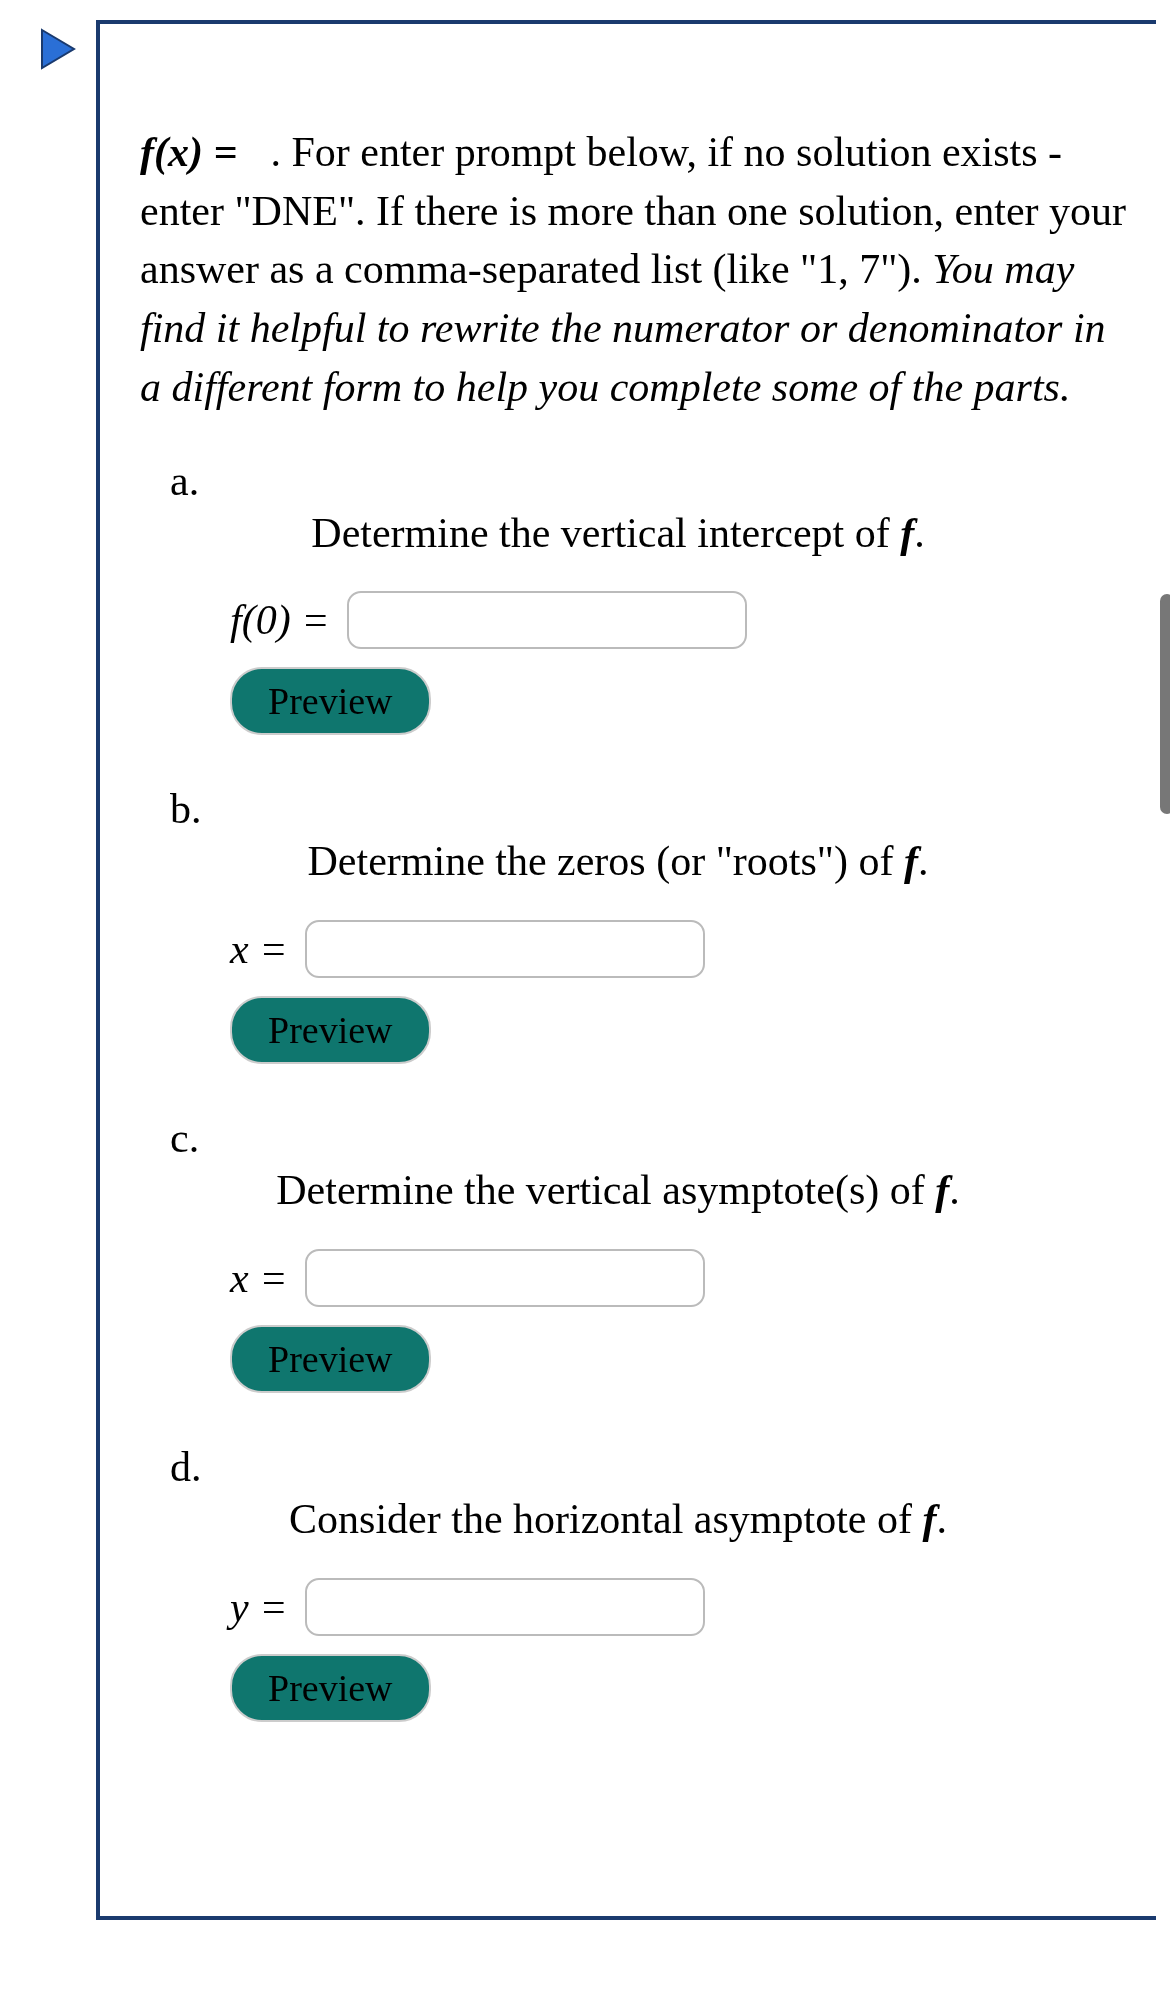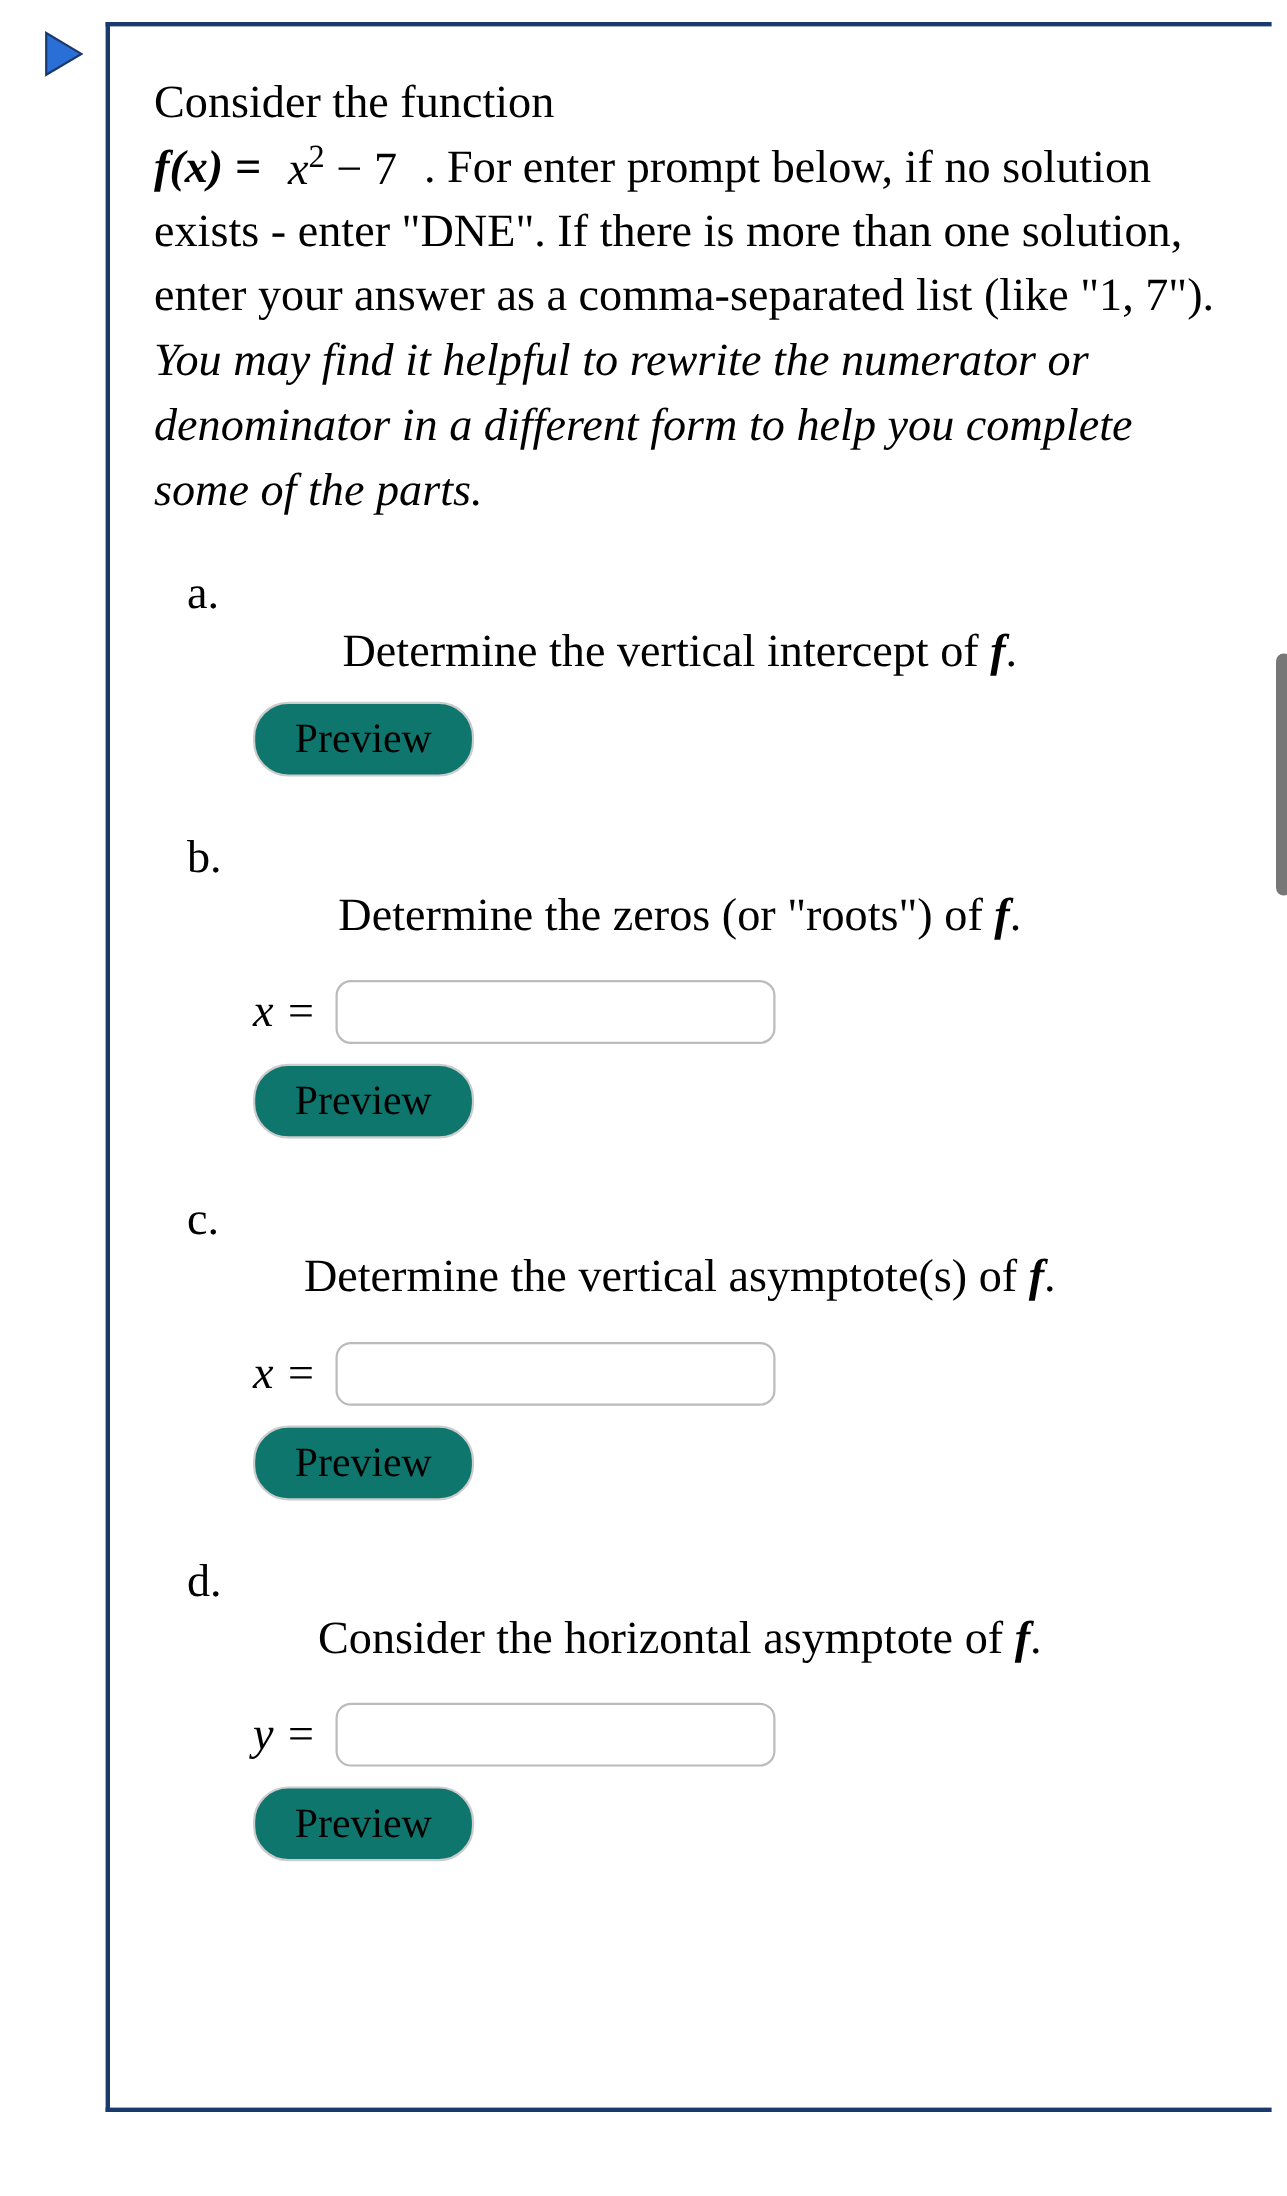--- a/index.html
+++ b/index.html
@@ -97,41 +97,42 @@
   <div class="play-icon">
     <svg width="36" height="42" viewBox="0 0 36 42">
       <polygon points="2,2 34,21 2,40" fill="#2a6fd6" stroke="#1a3a6e" stroke-width="2"></polygon>
     </svg>
   </div>
 
   <div class="question-box">
     <div class="scrollbar"></div>
 
     <div class="intro">
-      <span>Consider the function</span><br>
+      <br>
       <span class="func-line">
         <span class="fn">f(x) = </span>
         <span class="frac">
-          <span class="num">
-            <span class="math-var">x</span><sup>2</sup><span> − 7</span>
-          </span>
         </span>
         <span>. For enter prompt</span>
       </span>
       <span>below, if no solution exists - enter "DNE". If there is more than one solution, enter your answer as a comma-separated list (like "1, 7").</span>
       <em>You may find it helpful to rewrite the numerator or denominator in a different form to help you complete some of the parts.</em>
     </div>
 
     <ol class="parts">
 
       <li class="part">
         <span class="part-label">a.</span>
         <span class="part-text">
           <span>Determine the vertical intercept of </span><span class="fn">f</span><span>.</span>
         </span>
+        <div class="answer-row">
+          <span class="answer-label">f(0) = </span>
+          <input type="text" class="text-input" style="">
+        </div>
         <div class="preview-row">
           <button class="preview-btn">Preview</button>
         </div>
       </li>
 
       <li class="part">
         <span class="part-label">b.</span>
         <span class="part-text">
           <span>Determine the zeros (or "roots") of </span><span class="fn">f</span><span>.</span>
         </span>

